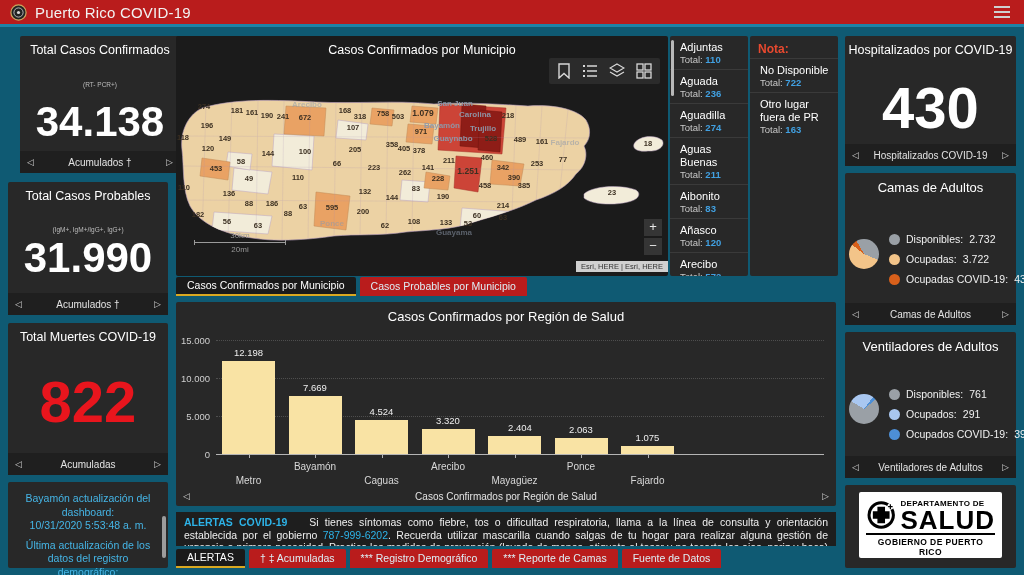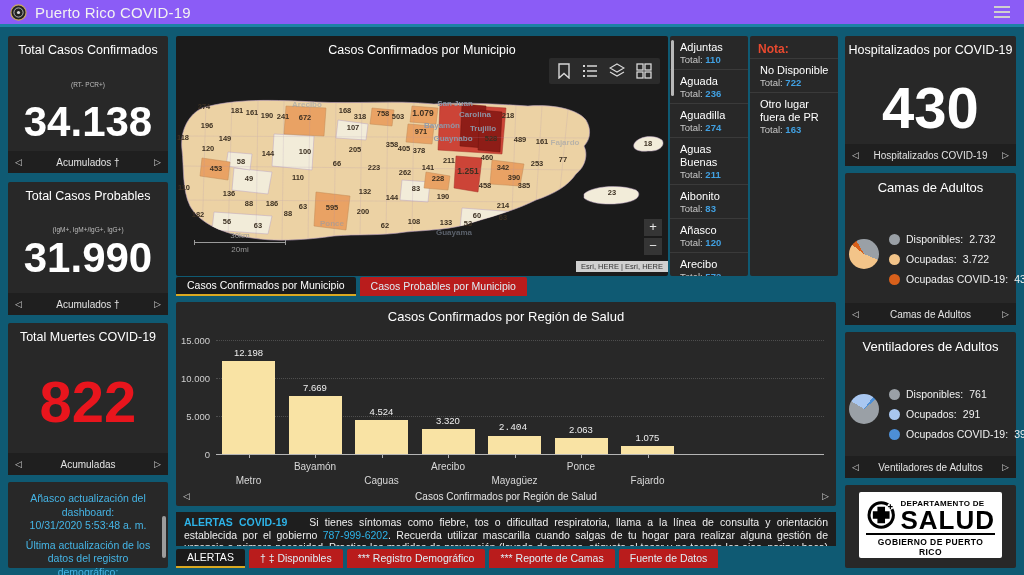--- a/index.html
+++ b/index.html
@@ -1,19 +1,19 @@
 <!DOCTYPE html>
 <html><head>
 <meta charset="utf-8">
 <style>
   html,body{margin:0;padding:0;background:#0b3c4d;}
   *{box-sizing:border-box;font-family:"Liberation Sans",sans-serif;}
   #app{position:relative;width:1024px;height:575px;background:#0f5a73;overflow:hidden;}
   
-  #hdr{position:absolute;left:0;top:0;width:1024px;height:27px;background:#8b5cf6;display:flex;align-items:center;padding:0 10px;border-bottom:3px solid #1e82a6;}
+  #hdr{position:absolute;left:0;top:0;width:1024px;height:27px;background:#b91c1c;display:flex;align-items:center;padding:0 10px;border-bottom:3px solid #1e82a6;}
   #hdr .title{color:#f2f2f2;font-size:15px;margin-left:8px;letter-spacing:.2px;}
   #menu{margin-left:auto;display:flex;flex-direction:column;gap:3px;cursor:pointer;padding:4px;}
   #menu span{display:block;width:16px;height:2px;background:#cfcfcf;}
   
   .panel{position:absolute;background:#282828;border-radius:2px;}
   .ptitle{position:absolute;left:0;right:0;top:7px;text-align:center;color:#fff;font-size:12.5px;}
   .pfooter{position:absolute;left:0;right:0;bottom:0;height:22px;background:#1f1f1f;display:flex;align-items:center;padding:0 7px;color:#e3e3e3;font-size:10px;}
   .pfooter .flabel{flex:1;text-align:center;}
   .arrow{color:#cfcfcf;font-size:9px;cursor:pointer;}
   .kpi-sub{position:absolute;left:0;right:0;text-align:center;color:#bdbdbd;font-size:6.5px;}
@@ -82,21 +82,21 @@
       <circle cx="8.5" cy="8.5" r="1.6" fill="#d9d9d9"></circle>
     </svg>
     <span class="title">Puerto Rico COVID-19</span>
     <div id="menu">
         <span></span>
         <span></span>
         <span></span>
       </div>
   </div>
 
-  <div class="panel" style="left:8px;top:36px;width:160px;height:137px;">
+  <div class="panel" style="left:20px;top:36px;width:160px;height:137px;">
     <div class="ptitle">Total Casos Confirmados</div>
     <div class="kpi-sub" style="top:45px;">(RT- PCR+)</div>
     <div class="kpi-val" style="top:62px;font-size:42px;">34.138</div>
     <div class="pfooter">
         <span class="arrow">◁</span>
         <span class="flabel">Acumulados †</span>
         <span class="arrow">▷</span>
       </div>
   </div>
 
@@ -116,21 +116,21 @@
     <div class="kpi-val" style="top:45px;font-size:58px;color:#e8151d;">822</div>
     <div class="pfooter">
         <span class="arrow">◁</span>
         <span class="flabel">Acumuladas</span>
         <span class="arrow">▷</span>
       </div>
   </div>
 
   <div class="panel" style="left:8px;top:482px;width:160px;height:86px;">
     <div class="upd">
-      <div>Añasco actualización del dashboard:</div>
+      <div>Bayamón actualización del dashboard:</div>
       <div>10/31/2020 5:53:48 a. m.</div>
       <div style="height:6px;"></div>
       <div>Última actualización de los datos del registro demográfico:</div>
 
     </div>
     <div class="vscroll" style="top:34px;height:42px;"></div>
   </div>
 
   <div class="panel" id="mapPanel" style="left:176px;top:36px;width:492px;height:240px;background:#1b1b1b;">
     <div class="ptitle">Casos Confirmados por Municipio</div>
@@ -387,21 +387,21 @@
         <div class="xlab" style="left: 99px; top: 131px;">Bayamón</div>
         <div class="bar-el" style="left: 179px; top: 89.6176px; width: 53px; height: 34.3824px; background: rgb(249, 227, 164);"></div>
         <div class="bval" style="left: 175.5px; top: 75.6176px;">4.524</div>
         <div class="xtickmark" style="left: 205.5px; top: 124px;"></div>
         <div class="xlab" style="left: 165.5px; top: 145px;">Caguas</div>
         <div class="bar-el" style="left: 245.5px; top: 98.768px; width: 53px; height: 25.232px; background: rgb(249, 227, 164);"></div>
         <div class="bval" style="left: 242px; top: 84.768px;">3.320</div>
         <div class="xtickmark" style="left: 272px; top: 124px;"></div>
         <div class="xlab" style="left: 232px; top: 131px;">Arecibo</div>
         <div class="bar-el" style="left: 312px; top: 105.73px; width: 53px; height: 18.2704px; background: rgb(249, 227, 164);"></div>
-        <div class="bval" style="left: 307px; top: 91.7296px; font-family: Liberation Mono, monospace;">2.404</div>
+        <div class="bval" style="left: 314px; top: 91.7296px;">2.404</div>
         <div class="xtickmark" style="left: 338.5px; top: 124px;"></div>
         <div class="xlab" style="left: 298.5px; top: 145px;">Mayagüez</div>
         <div class="bar-el" style="left: 378.5px; top: 108.321px; width: 53px; height: 15.6788px; background: rgb(249, 227, 164);"></div>
         <div class="bval" style="left: 375px; top: 94.3212px;">2.063</div>
         <div class="xtickmark" style="left: 405px; top: 124px;"></div>
         <div class="xlab" style="left: 365px; top: 131px;">Ponce</div>
         <div class="bar-el" style="left: 445px; top: 115.83px; width: 53px; height: 8.17px; background: rgb(249, 227, 164);"></div>
         <div class="bval" style="left: 441.5px; top: 101.83px;">1.075</div>
         <div class="xtickmark" style="left: 471.5px; top: 124px;"></div>
         <div class="xlab" style="left: 431.5px; top: 145px;">Fajardo</div>
@@ -412,21 +412,21 @@
       <span class="arrow">▷</span>
     </div>
   </div>
 
   <div id="alert" style="left:176px;top:512px;width:660px;height:34px;">
     <span class="alabel">ALERTAS  COVID-19</span><span>Si tienes síntomas como fiebre, tos o dificultad respiratoria, llama a la línea de consulta y orientación establecida por el gobierno </span><span class="phone">787-999-6202</span><span>. Recuerda utilizar mascarilla cuando salgas de tu hogar para realizar alguna gestión de urgencia o primera necesidad. Practica las medidas de prevención (lavado de manos, etiqueta al toser y no tocarte los ojos, nariz y boca) y respeta las normas de distanciamiento físico.</span>
   </div>
 
   <div class="tabrow" style="left:176px;top:549px;" id="bottomTabs">
       <div class="tab active">ALERTAS</div>
-      <div class="tab">† ‡ Disponibles</div>
+      <div class="tab">† ‡ Acumuladas</div>
       <div class="tab">*** Registro Demográfico</div>
       <div class="tab">*** Reporte de Camas</div>
       <div class="tab">Fuente de Datos</div>
     </div>
 
   <div class="panel" style="left:845px;top:36px;width:171px;height:130px;">
     <div class="ptitle" style="font-size:12.5px;">Hospitalizados por COVID-19</div>
     <div class="kpi-val" style="top:38px;font-size:58px;">430</div>
     <div class="pfooter">
         <span class="arrow">◁</span>

